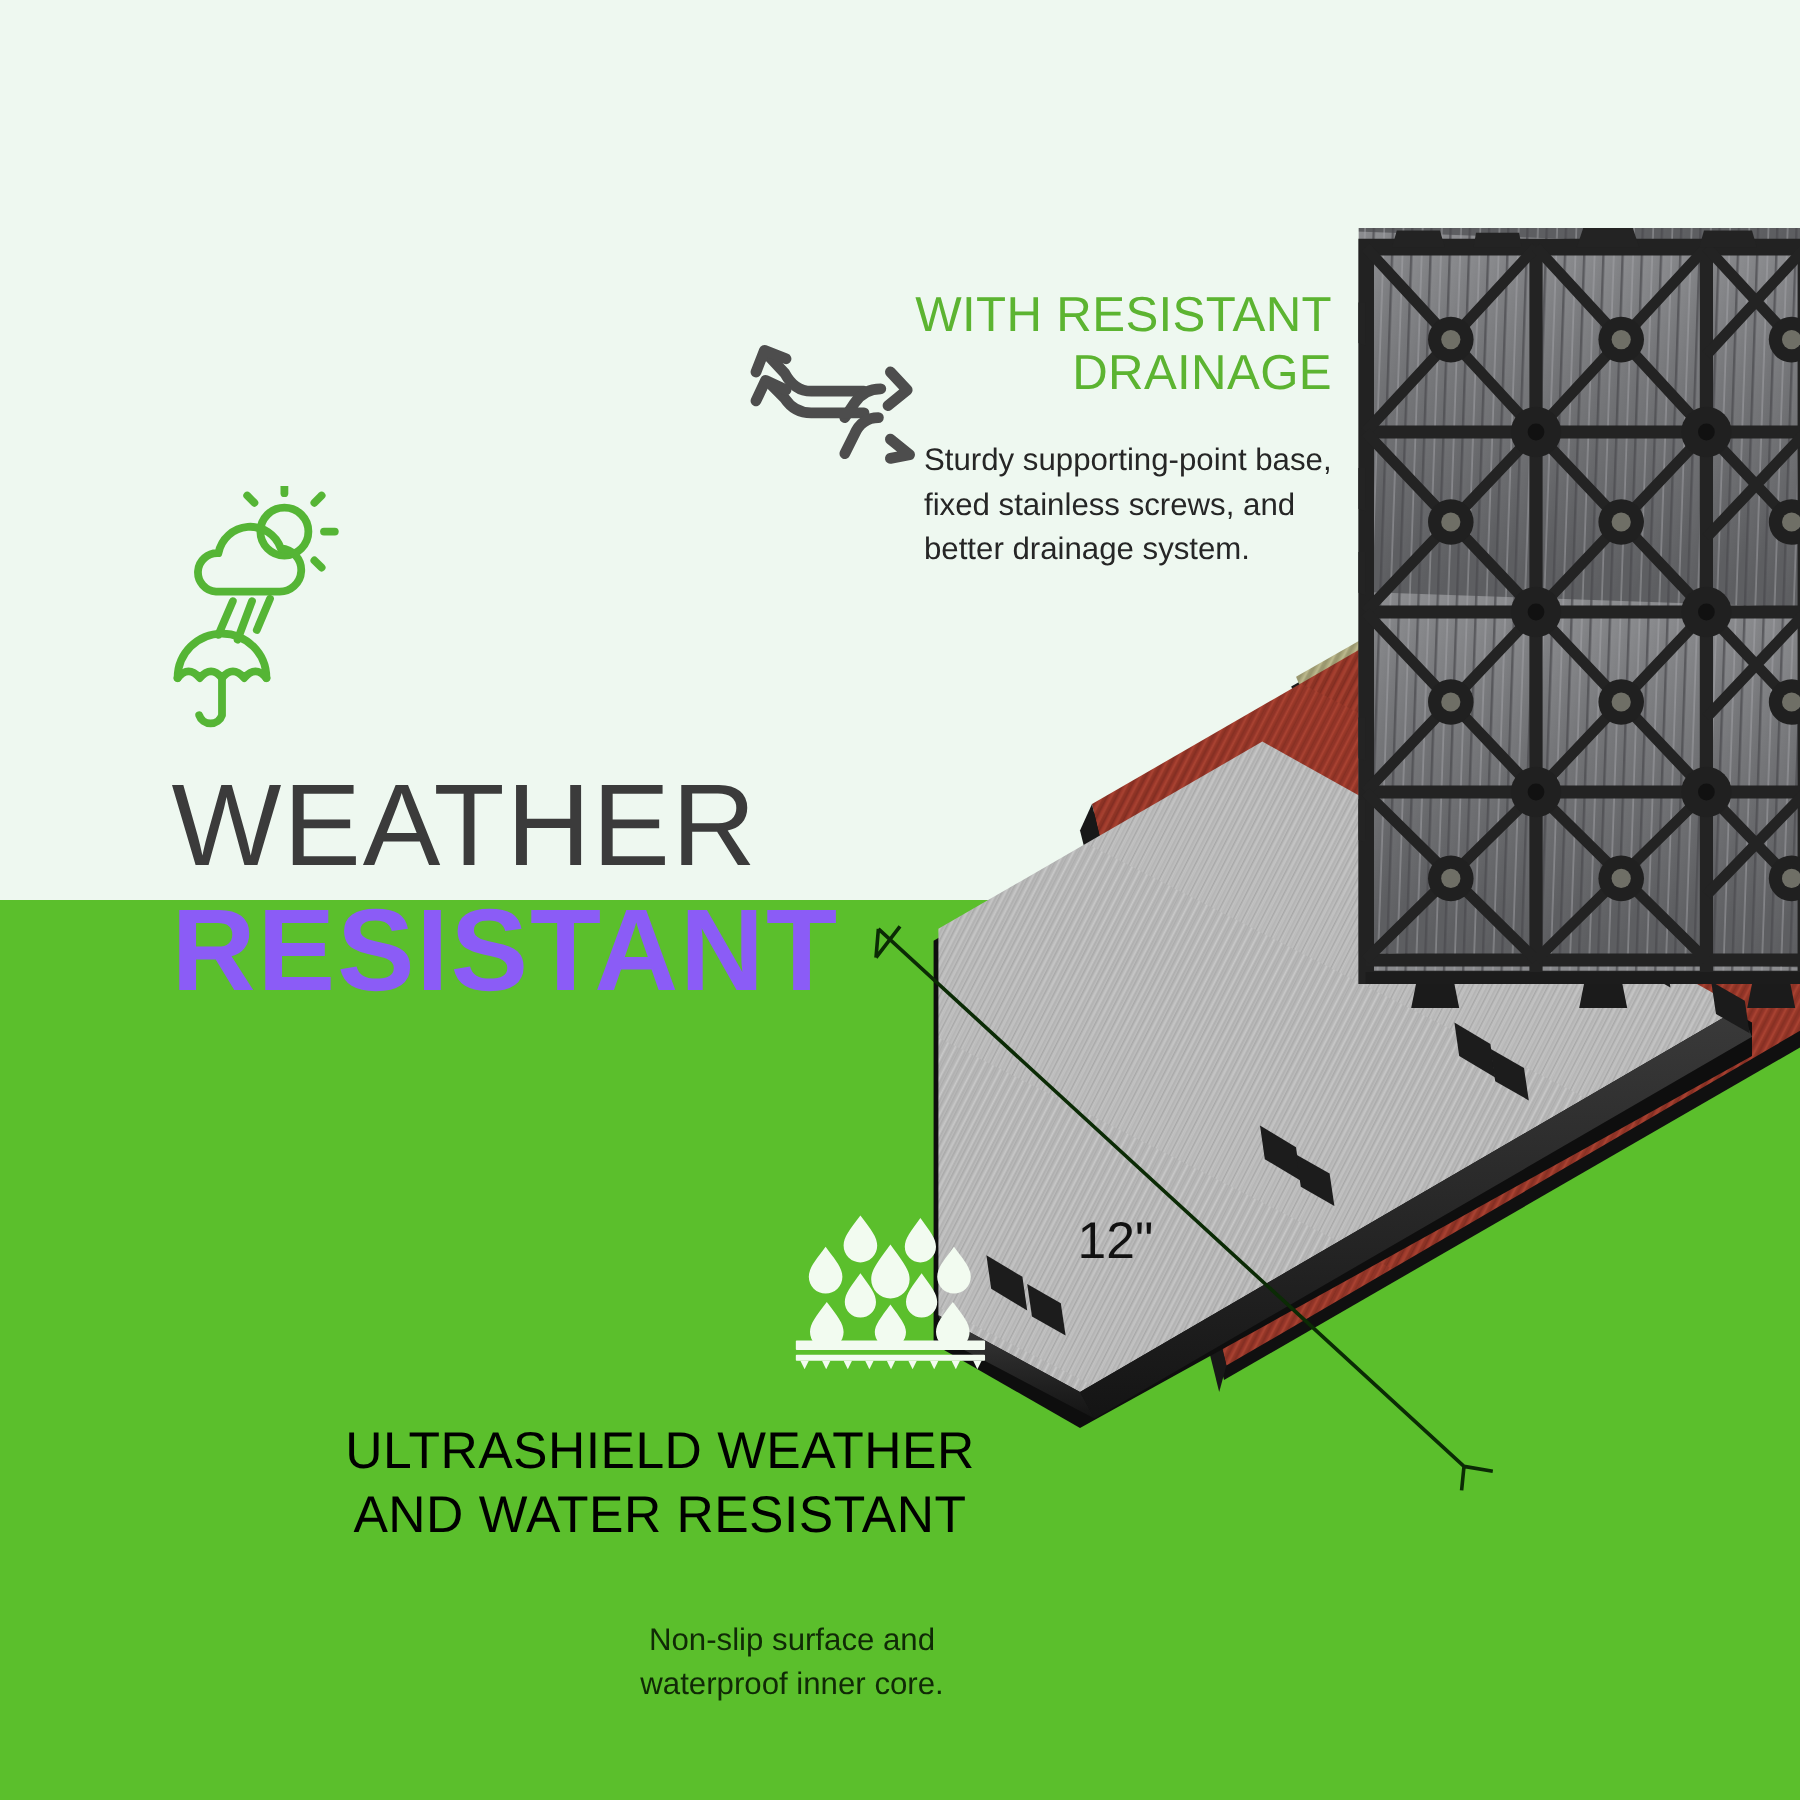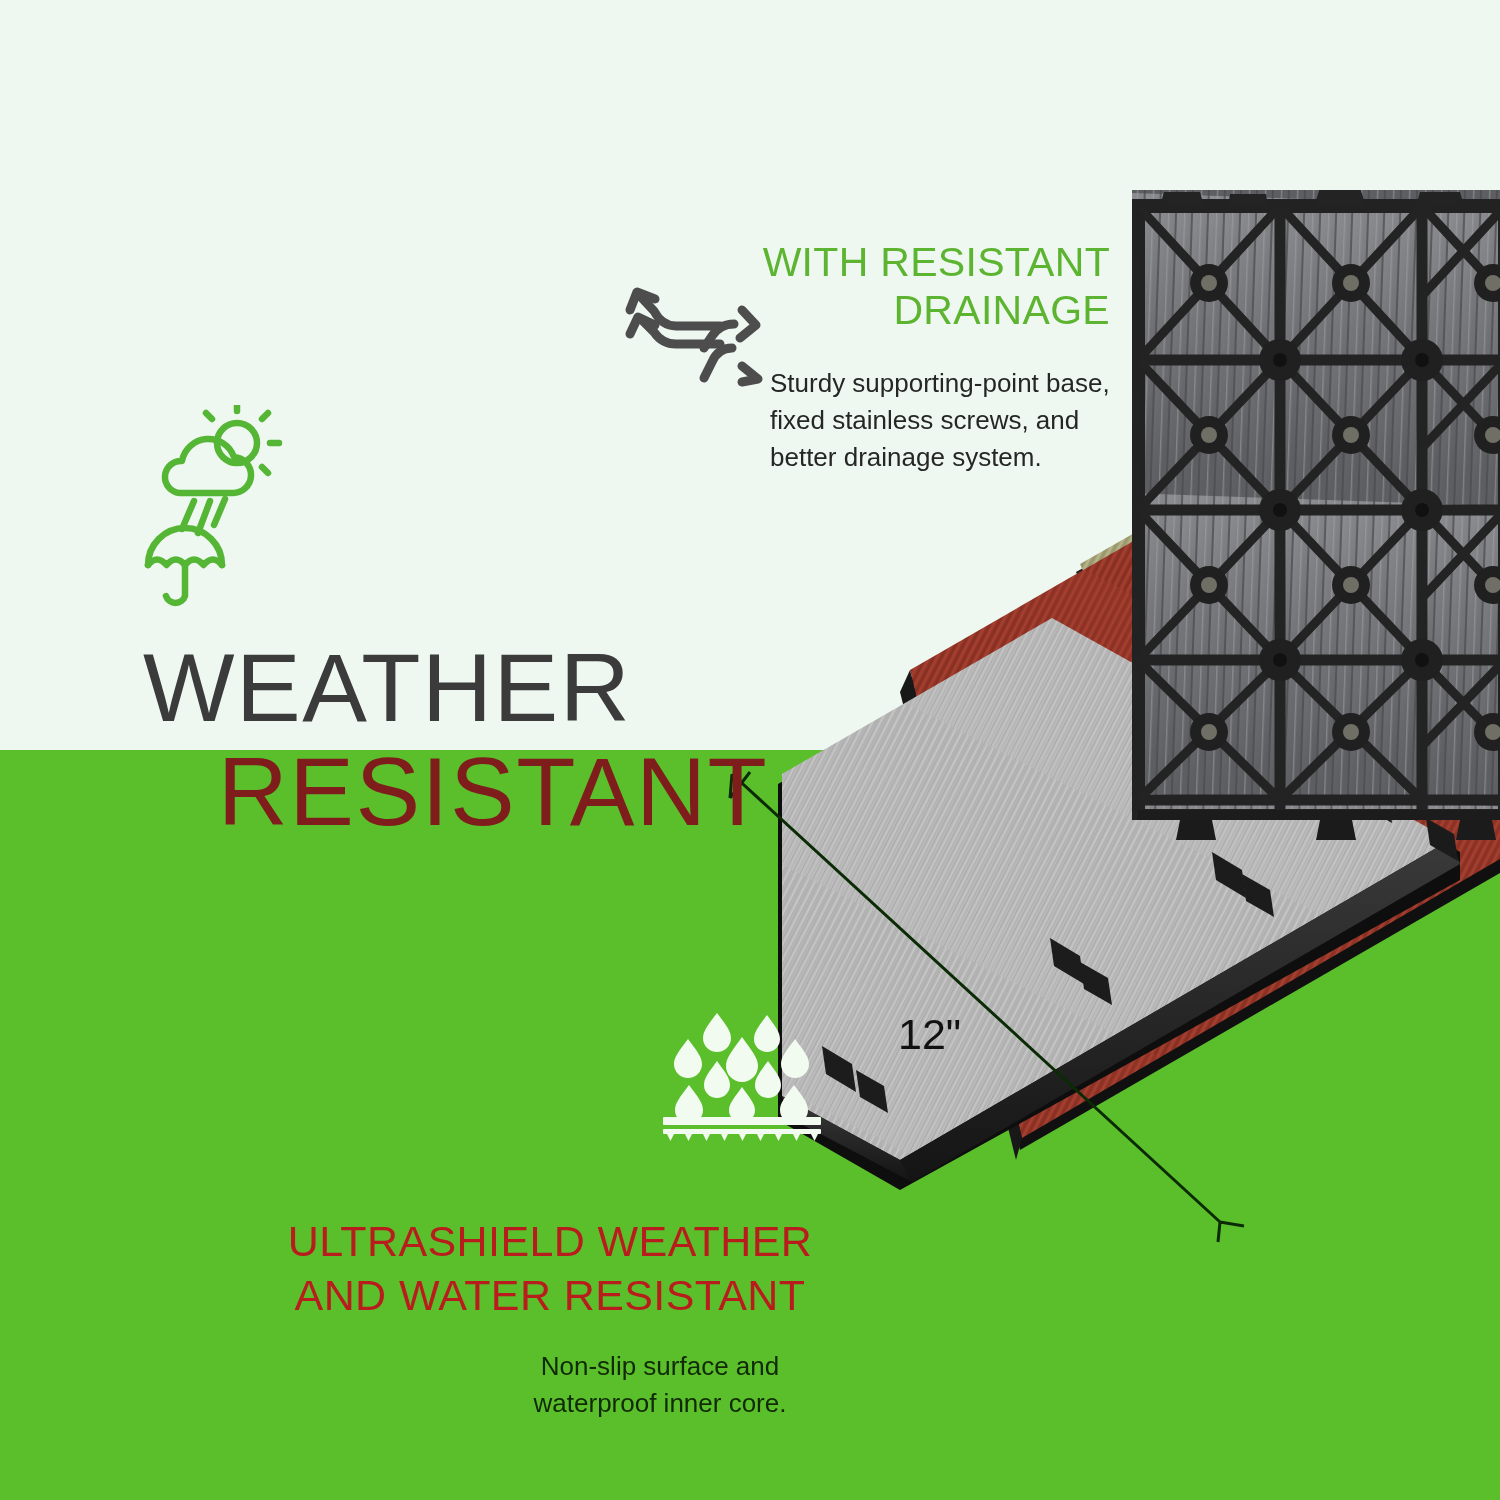--- a/index.html
+++ b/index.html
@@ -18,43 +18,43 @@
   .band-green-right { position:absolute; left:760px; top:640px; width:740px; height:110px; background:#eef8f0; }
 
   
   .weather-icon { position:absolute; left:140px; top:405px; width:150px; height:205px; }
   .headline { position:absolute; left:143px; top:636px; width:700px; }
   .headline .l1 {
     display:block; font-size:97px; line-height:104px; font-weight:400;
     letter-spacing:1.5px; color:#3b3b3b;
   }
   .headline .l2 {
-    display:block; font-size:97px; line-height:104px; font-weight:400;
-    letter-spacing:1.5px; color:#7f1d1d;text-align:center;
+    display:block; font-size:97px; line-height:104px; font-weight:700;
+    letter-spacing:1.5px; color:#8b5cf6;
   }
 
   
   .drain-head {
     position:absolute; left:700px; top:190px; width:410px;
     text-align:right; color:#5cb431;
     font-size:41px; line-height:48px; font-weight:400; letter-spacing:0.3px;
   }
   .drain-sub {
     position:absolute; left:770px; top:365px; width:340px;
     color:#262626;
     font-size:26px; line-height:37px; font-weight:400;
   }
   .arrows-icon { position:absolute; left:624px; top:282px; width:166px; height:105px; }
 
   
   .drops-icon { position:absolute; left:663px; top:1003px; width:158px; height:138px; }
   .bottom-head {
     position:absolute; left:180px; top:1182px; width:740px;
-    text-align:center; color:#b91c1c;
-    font-size:43px; line-height:54px; font-weight:400; letter-spacing:0.4px;margin-top:32px;
+    text-align:center; color:#000000;
+    font-size:43px; line-height:54px; font-weight:400; letter-spacing:0.4px;
   }
   .bottom-sub {
     position:absolute; left:480px; top:1348px; width:360px;
     text-align:center; color:#102a06;
     font-size:26px; line-height:37px; font-weight:400;
   }
 
   
   .dim-label {
     position:absolute; left:898px; top:1012px;

